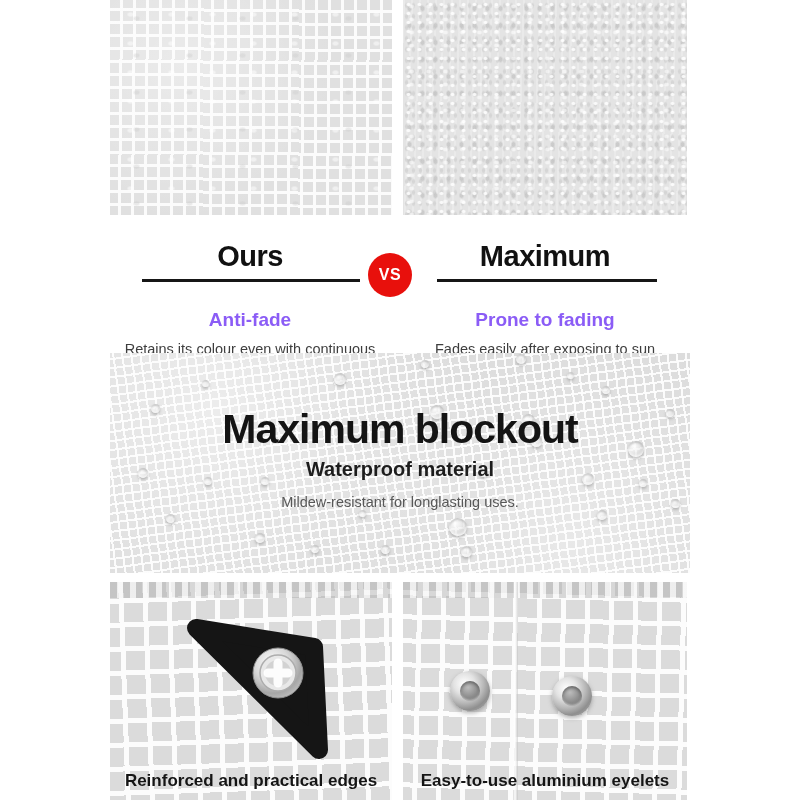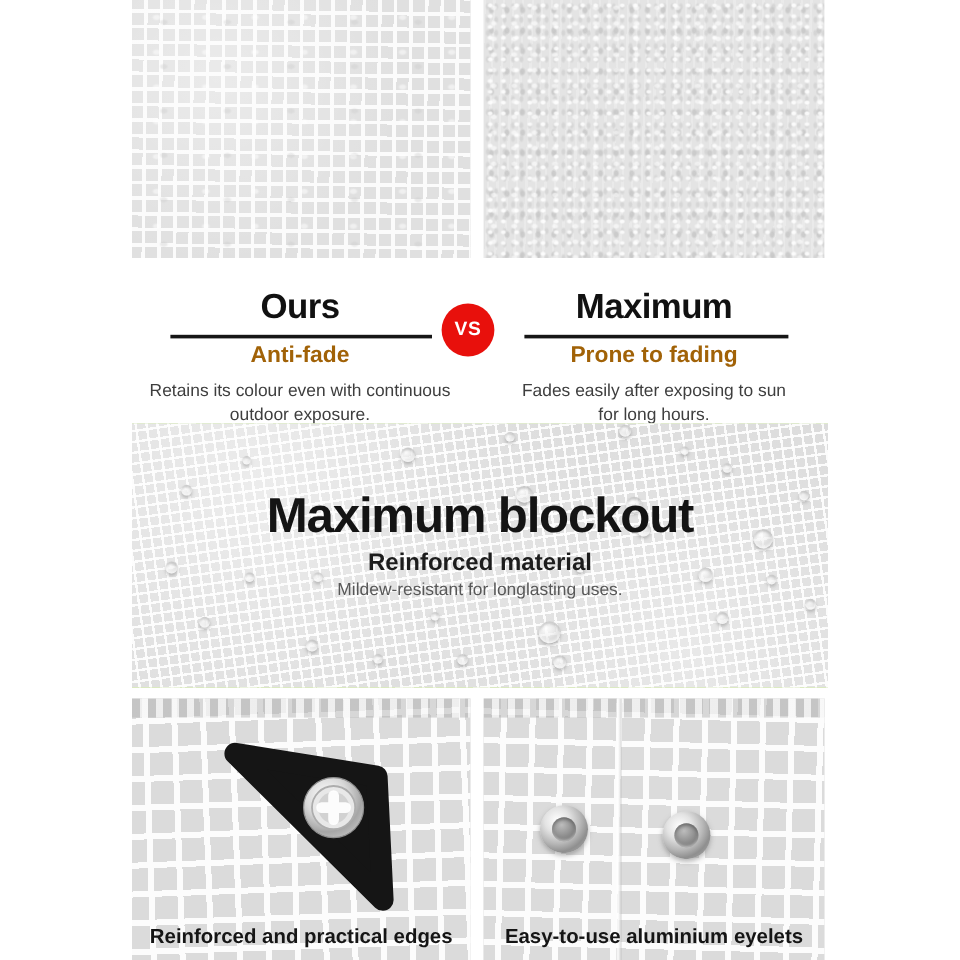--- a/index.html
+++ b/index.html
@@ -71,34 +71,34 @@
     box-shadow:0 2px 3px rgba(125,125,125,.45),inset 0 -2px 3px rgba(255,255,255,.85),inset 0 2px 2px rgba(135,135,135,.4);}
 
   
   .cmp-col{position:absolute;top:228px;text-align:center;}
   #cmp-left{left:110px;width:280px;}
   #cmp-right{left:403px;width:284px;}
   .cmp-title{font-size:29px;line-height:32px;font-weight:bold;color:var(--heading-text,#111);letter-spacing:-.5px;margin-top:12px;}
   .cmp-rule{height:3px;background:#161616;margin-top:7px;}
   #cmp-left .cmp-rule{margin-left:32px;margin-right:30px;}
   #cmp-right .cmp-rule{margin-left:34px;margin-right:30px;}
-  .cmp-sub{margin-top:4px;font-size:19px;font-weight:bold;color:#a16207;}
+  .cmp-sub{margin-top:27px;font-size:19px;font-weight:bold;color:#8b5cf6;}
   .cmp-desc{margin:8px auto 0;font-size:14.5px;line-height:1.38;color:var(--body-text,#3e3e3e);}
   #cmp-left .cmp-desc{max-width:272px;}
   #cmp-right .cmp-desc{max-width:224px;}
   .vs-badge{position:absolute;left:368px;top:253px;width:44px;height:44px;border-radius:50%;
     background:var(--vs-red,#e8100c);color:#fff;font-weight:bold;font-size:16px;letter-spacing:.5px;
     display:flex;align-items:center;justify-content:center;}
 
   
   .banner-text{position:absolute;inset:0;display:flex;flex-direction:column;align-items:center;
     padding-top:53px;box-sizing:border-box;text-align:center;z-index:3;}
   .banner-title{font-size:41px;line-height:46px;font-weight:bold;color:#141414;letter-spacing:-1px;}
   .banner-sub{margin-top:6px;font-size:20px;font-weight:bold;color:#1d1d1d;}
-  .banner-desc{margin-top:3px;font-size:14.5px;color:var(--muted-text,#585858);}
+  .banner-desc{margin-top:13px;font-size:14.5px;color:var(--muted-text,#585858);}
 
   
   .caption{position:absolute;left:0;right:0;bottom:9px;z-index:4;text-align:center;
     font-size:17px;font-weight:bold;color:#151515;}
   .corner-svg{position:absolute;left:0;top:0;z-index:2;}
   .eyelet{position:absolute;width:40px;height:40px;border-radius:50%;z-index:2;
     background:radial-gradient(circle at 36% 32%,#ffffff 0%,#e3e3e3 28%,#b7b7b7 52%,#8f8f8f 70%,#b2b2b2 100%);
     box-shadow:0 2px 4px rgba(105,105,105,.5);}
   .eyelet::after{content:"";position:absolute;left:50%;top:50%;width:20px;height:20px;
     margin:-10px 0 0 -10px;border-radius:50%;
@@ -159,21 +159,21 @@
         <div class="drop" style="left: 472px; top: 120px; width: 12px; height: 12px;"></div>
         <div class="drop" style="left: 487px; top: 157px; width: 10px; height: 10px;"></div>
         <div class="drop" style="left: 529px; top: 126px; width: 8px; height: 8px;"></div>
         <div class="drop" style="left: 556px; top: 56px; width: 8px; height: 8px;"></div>
         <div class="drop" style="left: 560.5px; top: 145.5px; width: 9px; height: 9px;"></div>
         <div class="drop" style="left: 369.5px; top: 116.5px; width: 7px; height: 7px;"></div>
         <div class="drop" style="left: 248.5px; top: 156.5px; width: 7px; height: 7px;"></div>
       </div>
     <div class="banner-text">
       <div class="banner-title">Maximum blockout</div>
-      <div class="banner-sub">Reinforced material</div>
+      <div class="banner-sub">Waterproof material</div>
       <div class="banner-desc">Mildew-resistant for longlasting uses.</div>
     </div>
   </div>
 
   <div class="photo mesh-lg" id="photo-bottom-right">
     <div class="dense-band"></div>
     <div class="seam"></div>
     <div class="eyelet" id="eyelet-a"></div>
     <div class="eyelet" id="eyelet-b"></div>
     <div class="caption">Easy-to-use aluminium eyelets</div>

